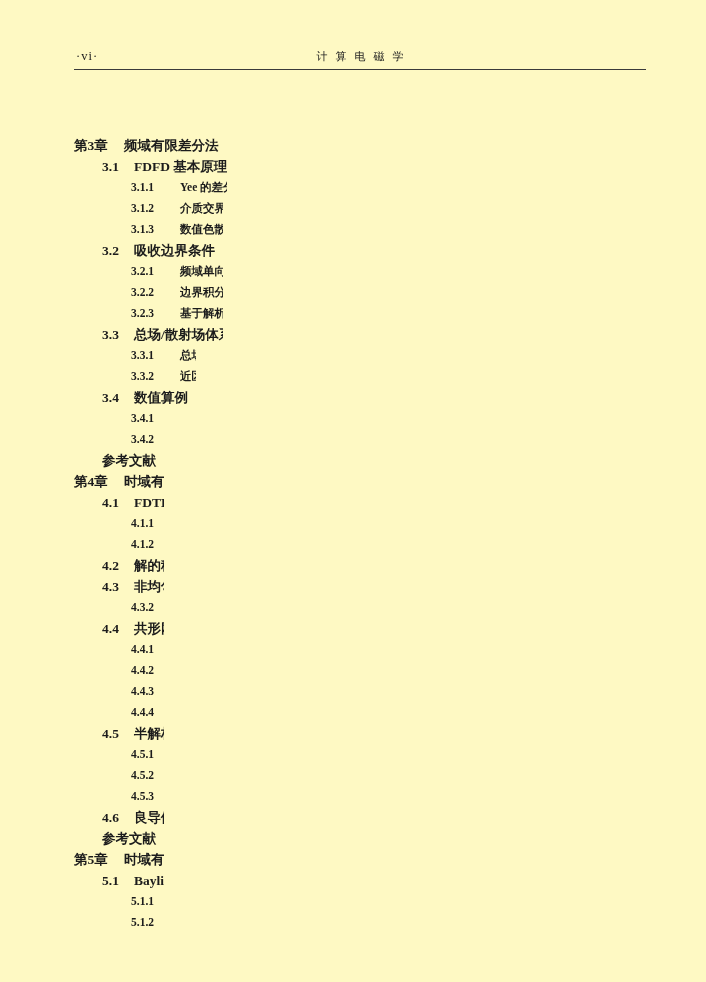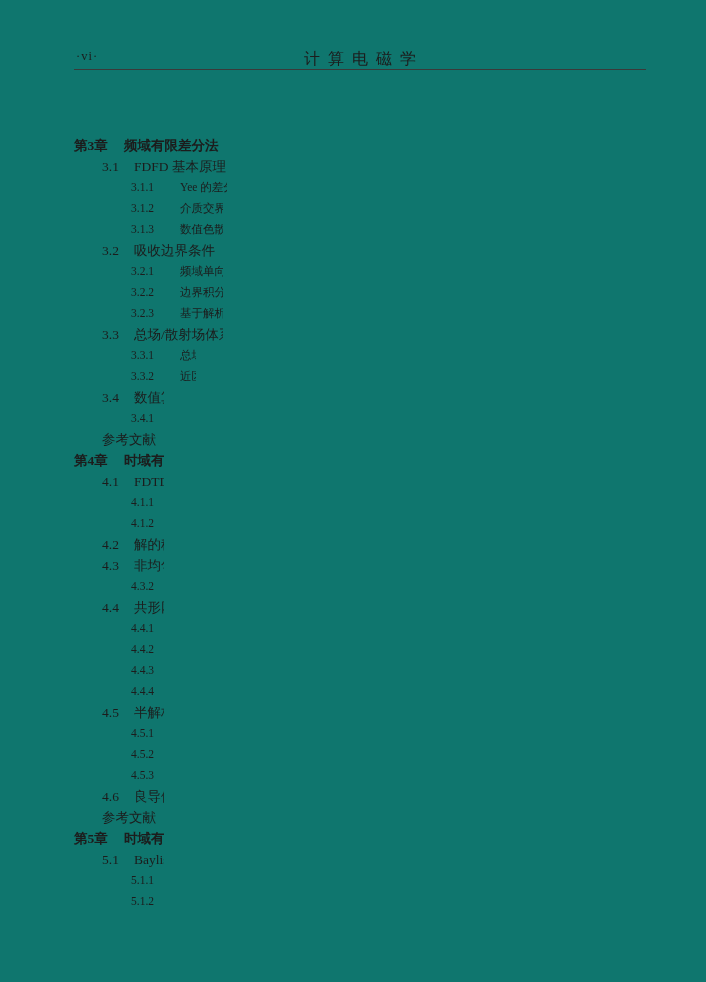--- a/index.html
+++ b/index.html
@@ -1,21 +1,21 @@
 <!DOCTYPE html>
 <html><head>
 <meta charset="utf-8">
 <style>
   html, body { margin: 0; padding: 0; background: #d8d8d8; }
   .page {
     position: relative;
     width: 706px;
     height: 982px;
     margin: 0 auto;
-    background: #0f766e;
+    background: #fef9c3;
     box-sizing: border-box;
     padding: 48px 60px 0 74px;
     font-family: "Liberation Serif", "DejaVu Serif", serif;
     color: #1c1c1c;
     overflow: hidden;
   }
   
   .running-header {
     position: relative;
     height: 21px;
@@ -27,32 +27,33 @@
     left: 2px;
     top: 1px;
     font-size: 12.5px;
     letter-spacing: 1px;
   }
   .book-title {
     position: absolute;
     left: 50%;
     transform: translateX(-50%);
     top: 1px;
-    font-size: 16px;
+    font-size: 11px;
     letter-spacing: 8px;
     padding-left: 8px; 
   }
   
   .toc-list { width: 100%; }
   .toc-row {
     display: flex;
     align-items: baseline;
     height: 21px;
     font-size: 13.5px;
     white-space: nowrap;
+    font-weight: bold;
   }
   .toc-row .num   { flex: none; }
   .toc-row .title { flex: none; }
   .toc-row .leader {
     flex: 1 1 auto;
     align-self: stretch;
     margin-left: 5px;
     margin-right: 3px;
     background-image: radial-gradient(circle, #4a4a4a 0.9px, transparent 1.25px);
     background-size: 5.5px 5.5px;
@@ -175,20 +176,26 @@
         <span class="title">数值算例</span>
         <span class="leader"></span>
         <span class="page">71</span>
       </div>
       <div class="toc-row level-subsection">
         <span class="num">3.4.1</span>
         <span class="title">特征值问题的求解</span>
         <span class="leader"></span>
         <span class="page">71</span>
       </div>
+      <div class="toc-row level-subsection">
+        <span class="num">3.4.2</span>
+        <span class="title">散射问题的求解</span>
+        <span class="leader"></span>
+        <span class="page">79</span>
+      </div>
       <div class="toc-row level-ref">
         <span class="title">参考文献</span>
         <span class="leader"></span>
         <span class="page">83</span>
       </div>
       <div class="toc-row level-chapter">
         <span class="num">第4章</span>
         <span class="title">时域有限差分法Ⅰ——差分格式及解的稳定性</span>
         <span class="leader"></span>
         <span class="page">84</span>

